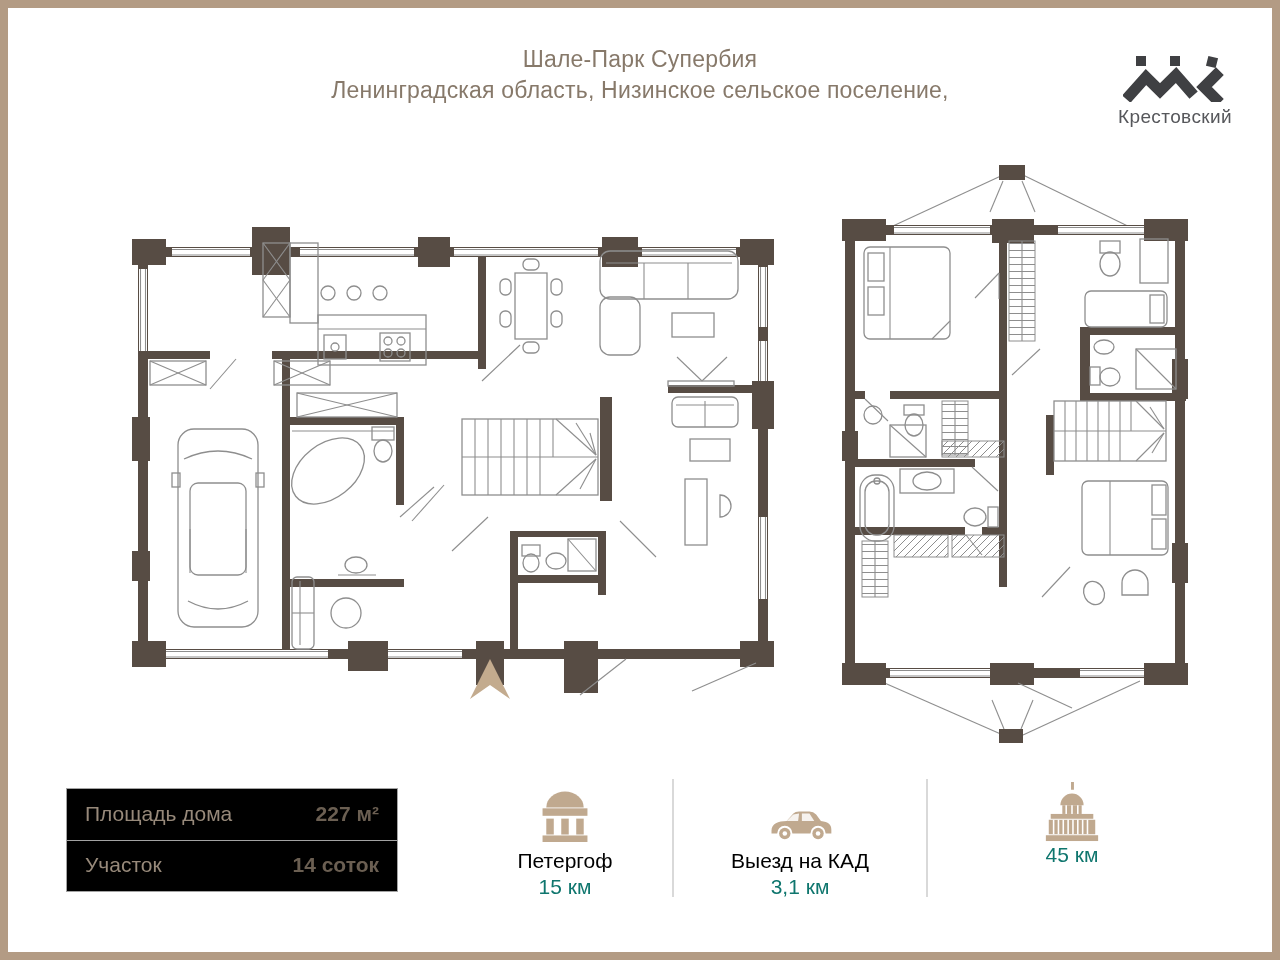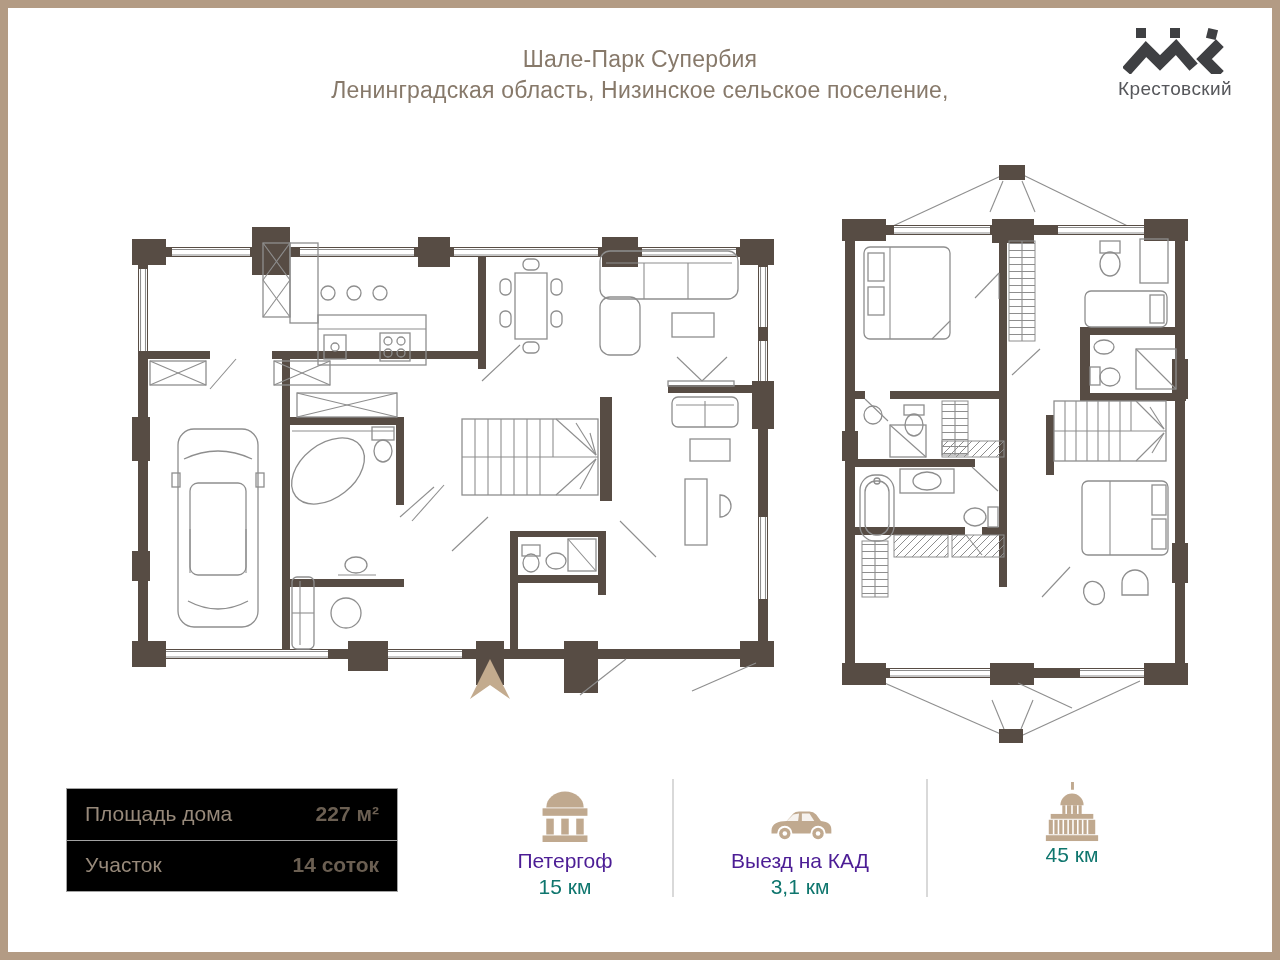--- a/index.html
+++ b/index.html
@@ -1,36 +1,36 @@
 <!DOCTYPE html>
 <html><head>
 <meta charset="utf-8">
 <style>
   html,body{margin:0;padding:0;background:#ffffff;}
   body{width:1280px;height:960px;position:relative;overflow:hidden;
        font-family:"Liberation Sans", sans-serif;-webkit-font-smoothing:antialiased;}
   .frame{position:absolute;inset:0;border:8px solid #b39b84;pointer-events:none;z-index:40;}
   .title{position:absolute;left:0;top:44px;width:100%;text-align:center;
          color:#87796a;font-size:23px;line-height:31px;font-weight:500;letter-spacing:.2px;}
-  .logo{position:absolute;right:40px;top:26px;width:130px;text-align:center;}
+  .logo{position:absolute;right:40px;top:54px;width:130px;text-align:center;}
   .logo svg{display:block;margin:0 auto;}
   .logo-text{margin-top:4px;font-size:19px;color:#56575b;letter-spacing:.4px;}
   .plan{position:absolute;}
   .plan1{left:132px;top:221px;width:642px;height:482px;}
   .plan2{left:842px;top:163px;width:346px;height:585px;}
   .info-panel{position:absolute;left:66px;top:788px;width:332px;height:104px;
               border:1.5px solid #a3a3a3;box-sizing:border-box;background:#000000;}
   .info-row{height:50.5px;display:flex;align-items:center;justify-content:space-between;
             padding:0 18px;box-sizing:border-box;}
   .info-row + .info-row{border-top:1.5px solid #a3a3a3;}
   .info-label{font-size:21px;color:#97897a;}
   .info-value{font-size:21px;font-weight:bold;color:#6b5f52;}
   .landmark{position:absolute;top:780px;width:224px;text-align:center;}
   .landmark .licon{height:62px;display:flex;align-items:flex-end;justify-content:center;}
-  .lname{margin-top:6px;font-size:21px;line-height:26px;color:#4c1d95;}
+  .lname{margin-top:6px;font-size:21px;line-height:26px;color:#000000;}
   .ldist{font-size:21px;line-height:26px;color:#0f766e;}
   .vdivider{position:absolute;top:779px;width:1.5px;height:118px;background:#d9d9d9;}
   .w{fill:#574c44;}
   .f{fill:none;stroke:#8e8e8e;stroke-width:1.3px;}
   .fw{stroke:#8e8e8e;stroke-width:1.1px;}
 </style>
 </head>
 <body>
 
 <div class="frame"></div>

